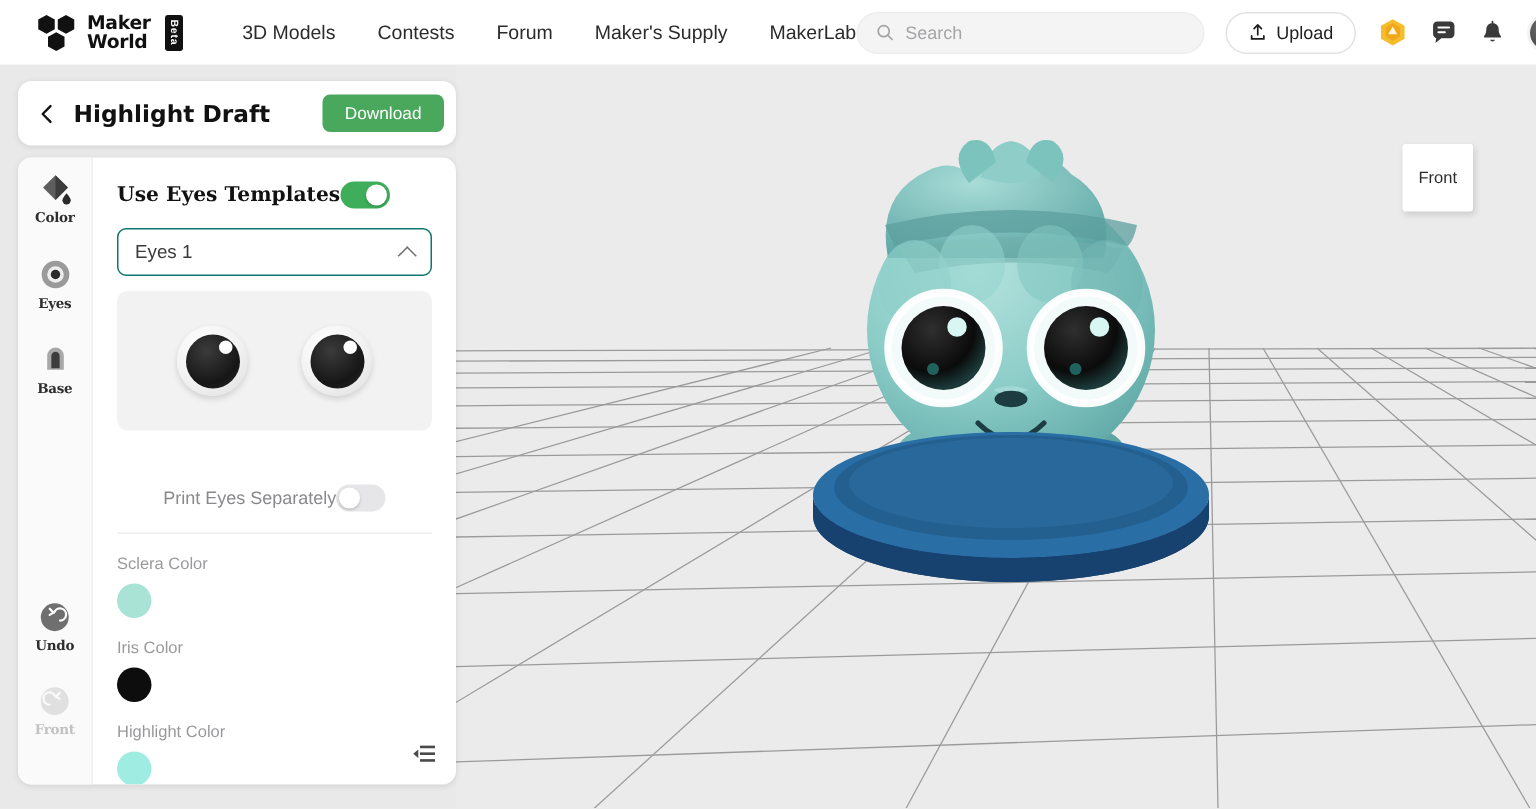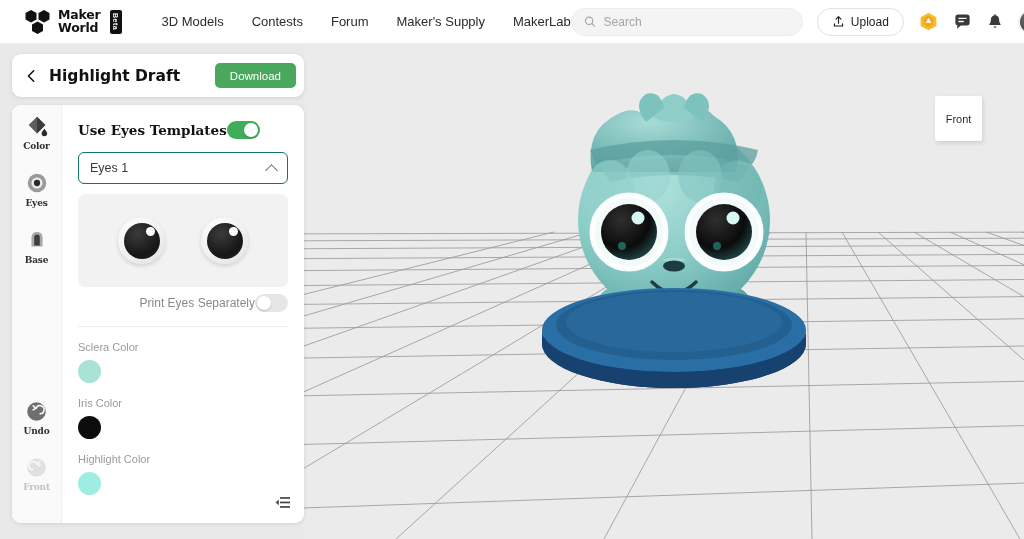--- a/index.html
+++ b/index.html
@@ -167,21 +167,21 @@
   .eye { width: 47px; height: 47px; border-radius: 50%;
     background: radial-gradient(circle at 36% 30%, #ffffff, #f0f0f0 58%, #dcdcdc 100%);
     box-shadow: 0 2px 4px rgba(0,0,0,.14);
     display: flex; align-items: center; justify-content: center; position: relative; }
   .iris { width: 36px; height: 36px; border-radius: 50%;
     background: radial-gradient(circle at 38% 30%, #3b3b3b, #161616 65%, #2c2c2c 100%); position: relative; }
   .glint { position: absolute; width: 9px; height: 9px; border-radius: 50%;
     background: #fdfdfd; top: 4px; right: 5px; }
 
   .row-sub {
-    margin-top: 7px; display: flex; align-items: center; justify-content: flex-end;
+    margin-top: 36px; display: flex; align-items: center; justify-content: center;
   }
   .sub-label { font-size: 12px; color: #8a8a8d; }
   .divider { margin-top: 14px; height: 1px; background: #eeeeef; }
 
   .field { margin-top: 14px; }
   .field-label { font-size: 11px; color: #9a9a9d; margin-bottom: 7px; }
   .swatch { width: 23px; height: 23px; border-radius: 50%; cursor: pointer; }
 
   .collapse-btn {
     position: absolute; right: 14px; bottom: 14px;

